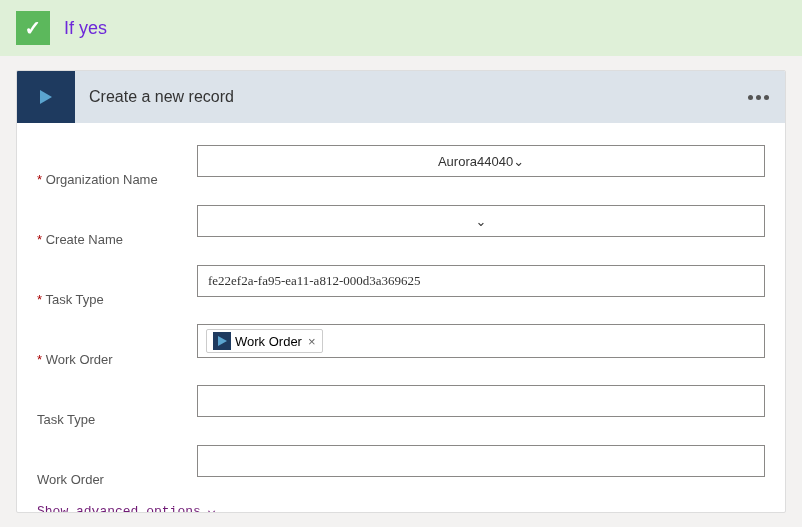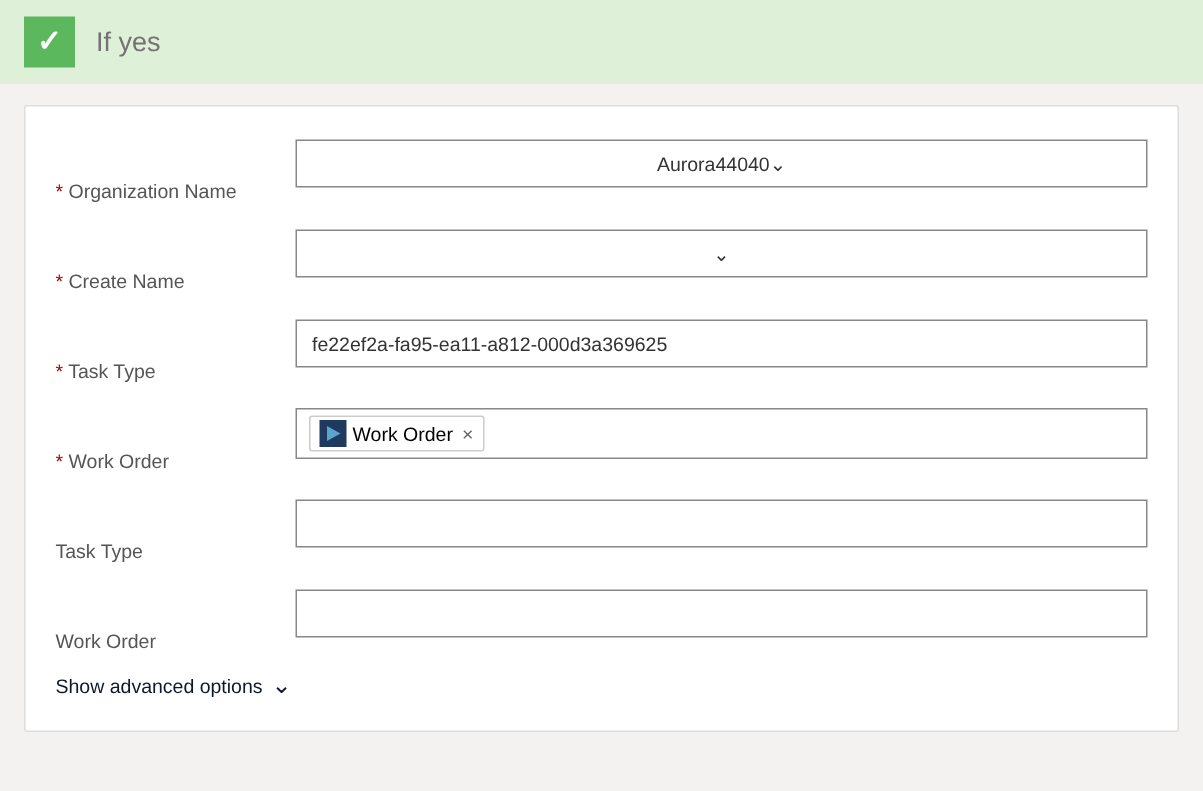--- a/index.html
+++ b/index.html
@@ -26,21 +26,21 @@
       background: #5cb85c;
       width: 34px;
       height: 34px;
       display: flex;
       align-items: center;
       justify-content: center;
       flex-shrink: 0;
     }
     .if-yes-label {
       font-size: 18px;
-      color: #737373;
+      color: #6d28d9;
       font-weight: 400;
     }
 
     
     .card {
       background: #fff;
       margin: 14px 16px;
       border: 1px solid #ddd;
       border-radius: 2px;
       overflow: hidden;
@@ -131,20 +131,21 @@
     
     .form-input {
       width: 100%;
       border: 1px solid #8a8886;
       padding: 6px 10px;
       font-size: 13px;
       color: #333;
       background: #fff;
       min-height: 32px;
       outline: none;
+      font-family: Liberation Serif, serif;
     }
 
     
     .tag-input {
       width: 100%;
       border: 1px solid #8a8886;
       padding: 4px 8px;
       background: #fff;
       min-height: 32px;
       display: flex;
@@ -182,27 +183,28 @@
       width: 100%;
       border: 1px solid #8a8886;
       padding: 6px 10px;
       background: #fff;
       min-height: 32px;
     }
 
     
     .show-advanced {
       display: flex;
-      align-items: center;
+      align-items: flex-end;
       gap: 6px;
-      color: #0f172a;
+      color: #701a75;
       font-size: 13px;
       cursor: pointer;
       margin-top: 8px;
       padding: 4px 0;
+      font-family: Liberation Mono, monospace;
     }
 
     
     .play-icon {
       width: 0;
       height: 0;
       border-top: 7px solid transparent;
       border-bottom: 7px solid transparent;
       border-left: 12px solid #5ba4cf;
     }
@@ -234,20 +236,33 @@
 
 <div class="if-yes-header">
   <div class="if-yes-check">
     <span class="check-mark">✓</span>
   </div>
   <span class="if-yes-label">If yes</span>
 </div>
 
 <div class="card">
 
+  <div class="card-header">
+    <div class="card-header-icon">
+      <div class="play-icon"></div>
+    </div>
+    <span class="card-header-title">Create a new record</span>
+    <div class="card-header-more">
+      <div class="three-dots">
+        <span></span>
+          <span></span>
+          <span></span>
+      </div>
+    </div>
+  </div>
 
   <div class="card-body">
 
     <div class="form-row">
       <div class="form-label required">Organization Name</div>
       <div class="form-control-wrap">
         <div class="form-dropdown">
           <span>Aurora44040</span>
           <span class="chevron-down">⌄</span>
         </div>

